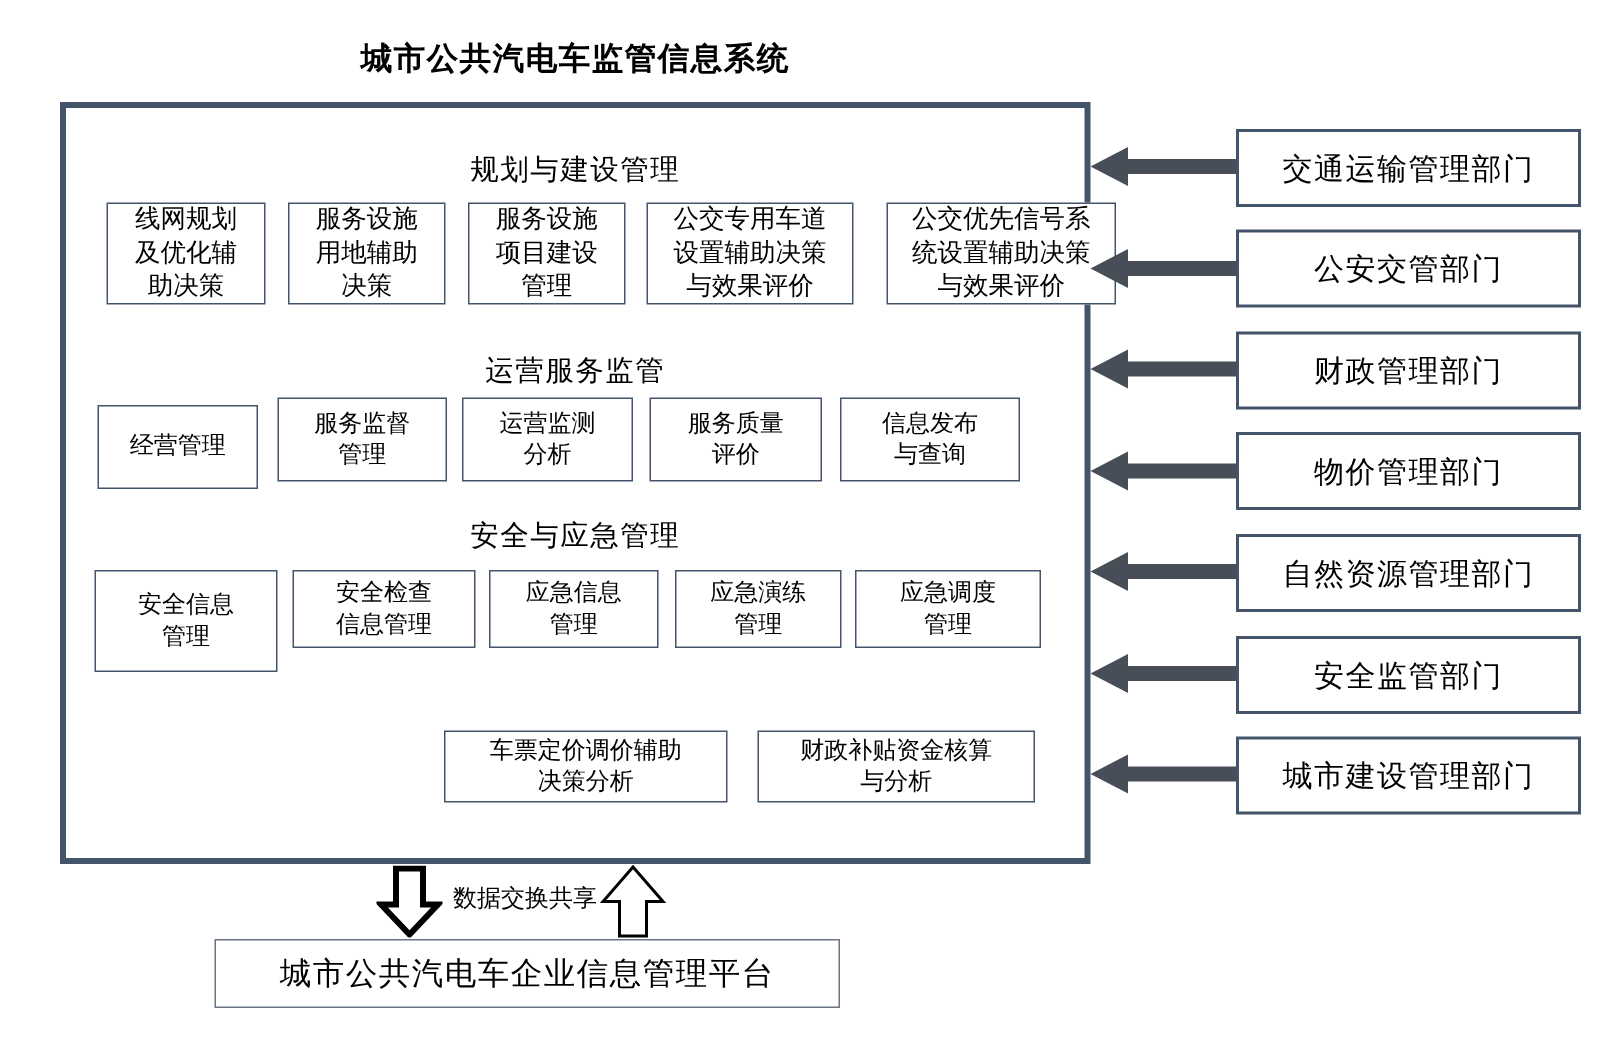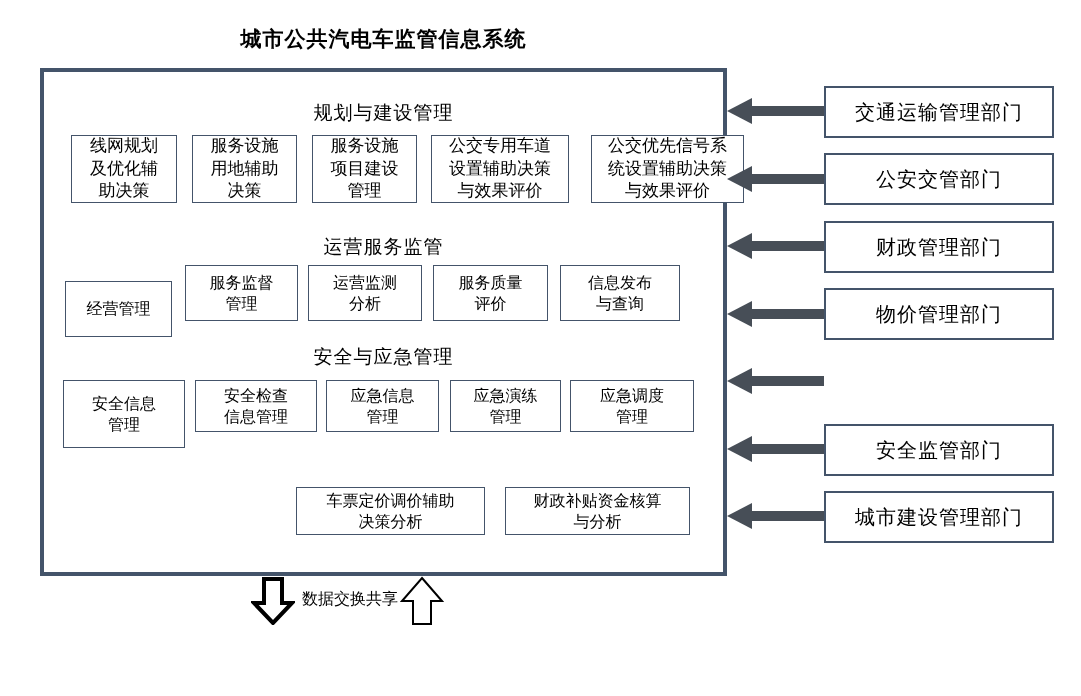--- a/index.html
+++ b/index.html
@@ -81,21 +81,21 @@
 项目建设
 管理</div>
     <div class="mod row1" style="left:363px;top:63px;width:138px;height:68px">公交专用车道
 设置辅助决策
 与效果评价</div>
     <div class="mod row1" style="left:523px;top:63px;width:153px;height:68px">公交优先信号系
 统设置辅助决策
 与效果评价</div>
 
     <div class="sec-header" style="top:162px">运营服务监管</div>
-    <div class="mod" style="left:21px;top:209px;width:107px;height:56px">经营管理</div>
+    <div class="mod" style="left:21px;top:198px;width:107px;height:56px">经营管理</div>
     <div class="mod" style="left:141px;top:193px;width:113px;height:56px">服务监督
 管理</div>
     <div class="mod" style="left:264px;top:193px;width:114px;height:56px">运营监测
 分析</div>
     <div class="mod" style="left:389px;top:193px;width:115px;height:56px">服务质量
 评价</div>
     <div class="mod" style="left:516px;top:193px;width:120px;height:56px">信息发布
 与查询</div>
 
     <div class="sec-header" style="top:272px">安全与应急管理</div>
@@ -114,20 +114,21 @@
 决策分析</div>
     <div class="mod" style="left:461px;top:415px;width:185px;height:48px">财政补贴资金核算
 与分析</div>
 
   </div>
 
   <div class="dept" style="top:86px">交通运输管理部门</div>
   <div class="dept" style="top:153px">公安交管部门</div>
   <div class="dept" style="top:221px">财政管理部门</div>
   <div class="dept" style="top:288px">物价管理部门</div>
+  <div class="dept" style="top:356px">自然资源管理部门</div>
   <div class="dept" style="top:424px">安全监管部门</div>
   <div class="dept" style="top:491px">城市建设管理部门</div>
 
   <div class="harrow" style="top:98px">
       <div class="head"></div>
       <div class="shaft"></div>
     </div>
   <div class="harrow" style="top:166px">
       <div class="head"></div>
       <div class="shaft"></div>
@@ -154,14 +155,15 @@
     </div>
 
   <svg class="varrow" style="left:251px;top:577px" width="44" height="48" viewBox="0 0 44 48">
     <polygon points="13,2 31,2 31,26 41,26 22,46 3,26 13,26" fill="#ffffff" stroke="#000000" stroke-width="4" stroke-linejoin="miter"></polygon>
   </svg>
   <div class="exchange-label">数据交换共享</div>
   <svg class="varrow" style="left:400px;top:576px" width="45" height="50" viewBox="0 0 45 50">
     <polygon points="22,2 42,25 31,25 31,48 13,48 13,25 2,25" fill="#ffffff" stroke="#000000" stroke-width="2" stroke-linejoin="miter"></polygon>
   </svg>
 
+  <div class="platform-box">城市公共汽电车企业信息管理平台</div>
 
 </div>
 
 </body></html>

